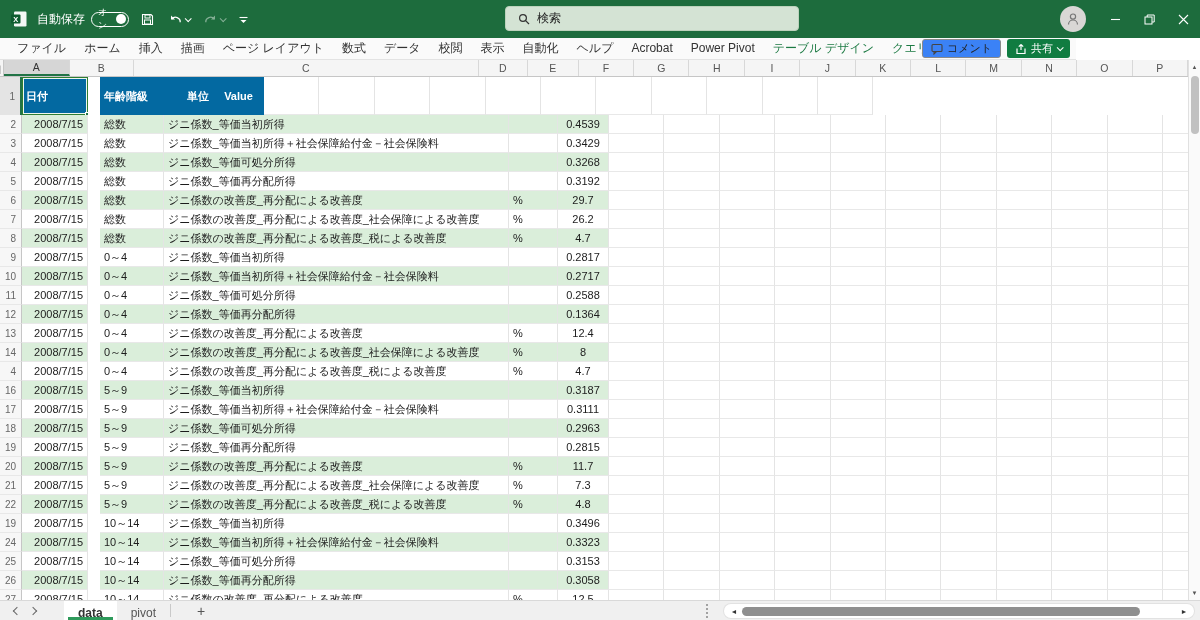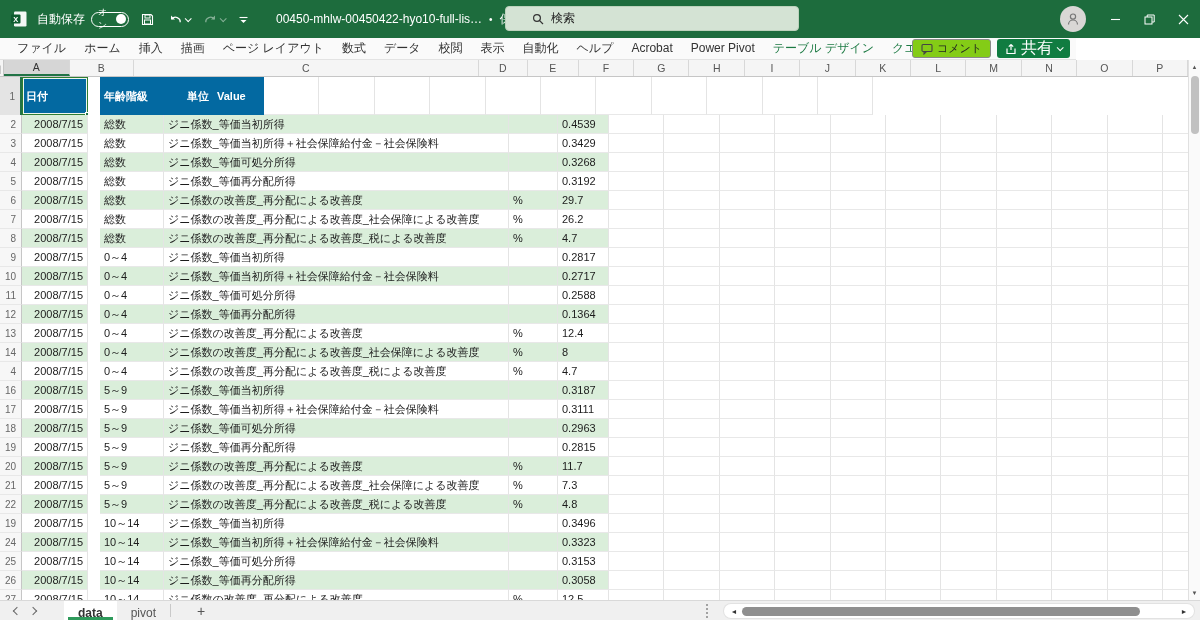--- a/index.html
+++ b/index.html
@@ -17,58 +17,58 @@
   .toggle .on-label { font-size:9px; color:#fff; }
   .knob { width:10px; height:10px; background:#fff; border-radius:50%; }
   .qat-btn { display:inline-flex; align-items:center; gap:2px; padding:2px; }
   .qat-btn.dim { opacity:.45; }
   .chev { display:inline-block; width:5px; height:5px; border:solid currentColor;
     border-width:0 1.2px 1.2px 0; transform:rotate(45deg) translateY(-1px); }
   .doc-title { display:flex; align-items:center; gap:7px; font-size:12px; margin-left:16px; white-space:nowrap; }
   .doc-title .dot { font-size:10px; }
   .searchbox { position:absolute; left:505px; top:6px; width:294px; height:25px;
     background:#d4e3d4; border:1px solid #bcd2bc; border-radius:4px;
-    display:flex; align-items:center; gap:7px; padding-left:26px; color:#222; font-size:12px; }
+    display:flex; align-items:center; gap:7px; padding-left:12px; color:#222; font-size:12px; }
   .tb-right { position:absolute; right:0; top:0; height:38px; display:flex; align-items:center; }
   .avatar { width:26px; height:26px; border-radius:50%; background:#d9d7d5;
     display:flex; align-items:center; justify-content:center; margin-right:12px; }
   .winbtn { width:34px; height:38px; display:flex; align-items:center; justify-content:center; color:#fff; }
 
   
   .ribbonrow { position:absolute; left:0; top:38px; width:1076px; height:22px;
     background:#fafafa; border-bottom:1px solid #e3e3e3; display:flex; align-items:center; }
   .ribbon-tabs { display:flex; align-items:center; padding-left:8px; }
   .ribbon-tab { font-size:12px; color:#333; padding:0 9px; line-height:21px; white-space:nowrap; }
   .ribbon-tab.contextual { color:#1c7a43; }
   .ribbon-actions { position:absolute; right:6px; top:1px; display:flex; align-items:center; gap:6px; }
   .comment-btn { height:19px; display:flex; align-items:center; gap:4px; padding:0 8px;
-    border:1px solid #8a8a8a; border-radius:3px; background:#84cc16; font-size:11px; color:#222; }
+    border:1px solid #8a8a8a; border-radius:3px; background:#3b82f6; font-size:11px; color:#222; }
   .share-btn { height:19px; display:flex; align-items:center; gap:4px; padding:0 8px;
-    border-radius:3px; background:#107c41; font-size:16px; color:#fff; }
+    border-radius:3px; background:#107c41; font-size:11px; color:#fff; }
 
   
   .grid { position:absolute; left:0; top:60px; width:1188px; height:540px; overflow:hidden; background:#fff; }
   .colheads { display:flex; height:17px; background:#f5f5f5; border-bottom:1px solid #c6c6c6; }
   .corner { width:22px; height:100%; border-right:1px solid #c6c6c6; position:relative; background:#f5f5f5; }
   .corner .tri { position:absolute; right:2px; bottom:2px; width:0; height:0;
     border-left:9px solid transparent; border-bottom:9px solid #c9c9c9; }
   .colhead { height:100%; border-right:1px solid #d8d8d8; font-size:10.5px; color:#555;
     display:flex; align-items:center; justify-content:center; flex:0 0 auto; }
   .colhead.selected { background:#d6d6d6; border-bottom:2px solid #217346; color:#333; }
   .viewport { position:relative; height:523px; overflow:hidden; }
   .xrow { display:flex; height:19px; }
   .cell { flex:0 0 auto; height:100%; font-size:11px; color:#1c1c1c; display:flex; align-items:center;
     border-right:1px solid #e4e4e4; border-bottom:1px solid #e8e8e8; padding:0 4px; overflow:hidden; white-space:nowrap; }
   .rownum { width:22px; justify-content:flex-end; background:#f7f7f7; color:#666; font-size:10px;
     border-right:1px solid #c6c6c6; padding-right:5px; }
   .cA { width:66px; justify-content:flex-end; }
   .cB { width:64px;margin-left:12px; }
   .cC { width:345px; }
   .cD { width:49px; }
-  .cE { width:51px; justify-content:flex-start; }
+  .cE { width:51px; justify-content:center; }
   .cEmpty { width:55.4px; padding:0; }
   .headrow { height:38px; }
   .headrow .cell { background:#0369a1; color:#fff; font-weight:bold; border-right:none; border-bottom:none; }
   .headrow .rownum { background:#e4e4e4; font-weight:normal; color:#666; border-right:2px solid #217346; }
   .headrow .cA { justify-content:flex-start; position:relative; }
   .headrow .cD { justify-content:flex-end; }
   .headrow .cEmpty { background:#fff; border-right:1px solid #e4e4e4; border-bottom:1px solid #e8e8e8; }
   .band .cA,.band .cB,.band .cC,.band .cD,.band .cE { background:#daeeda; }
   .sel-border { position:absolute; inset:0; border:2px solid #edf7ed; outline:1px solid #2e7d32; outline-offset:-1px; pointer-events:none; }
   .fill-handle { position:absolute; right:-3px; bottom:-3px; width:6px; height:6px;
@@ -141,26 +141,20 @@
         <path d="M3 11a5 5 0 0 1 9-3.4" fill="none" stroke="#fff" stroke-width="1.4"></path>
         <path d="M12.8 3.6 v4.3 h-4.3 z" fill="#fff"></path>
       </svg>
       <span class="chev"></span>
     </span>
     <span class="qat-btn">
       <svg width="11" height="11" viewBox="0 0 11 11">
         <path d="M1.5 3.5 h8" stroke="#fff" stroke-width="1.1"></path>
         <path d="M2.5 6 l3 3 3-3 z" fill="#fff"></path>
       </svg>
-    </span>
-    <span class="doc-title">
-      <span>00450-mhlw-00450422-hyo10-full-lis…</span>
-      <span class="dot">•</span>
-      <span>保存中…</span>
-      <span class="chev"></span>
     </span>
   </div>
   <div class="searchbox">
     <svg width="12" height="12" viewBox="0 0 12 12">
       <circle cx="5" cy="5" r="3.4" fill="none" stroke="#333" stroke-width="1.2"></circle>
       <path d="M7.6 7.6 L11 11" stroke="#333" stroke-width="1.2"></path>
     </svg>
     <span>検索</span>
   </div>
   <div class="tb-right">

